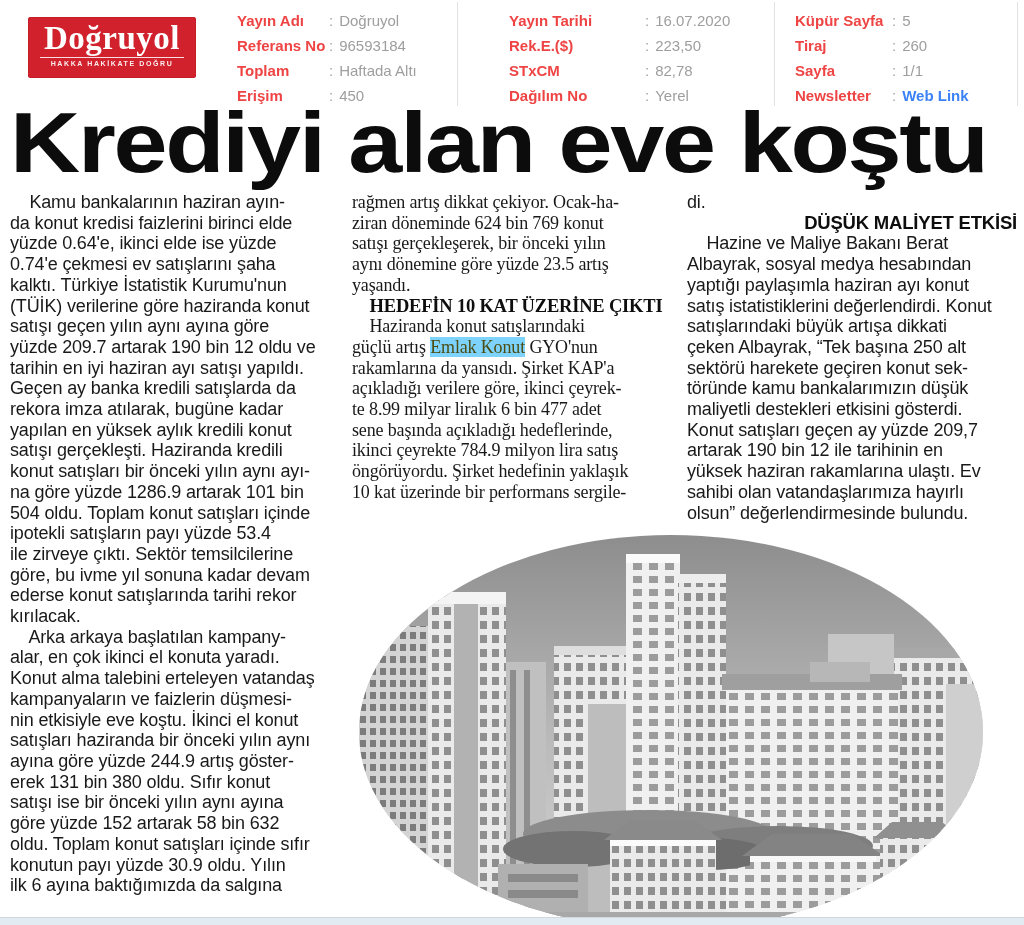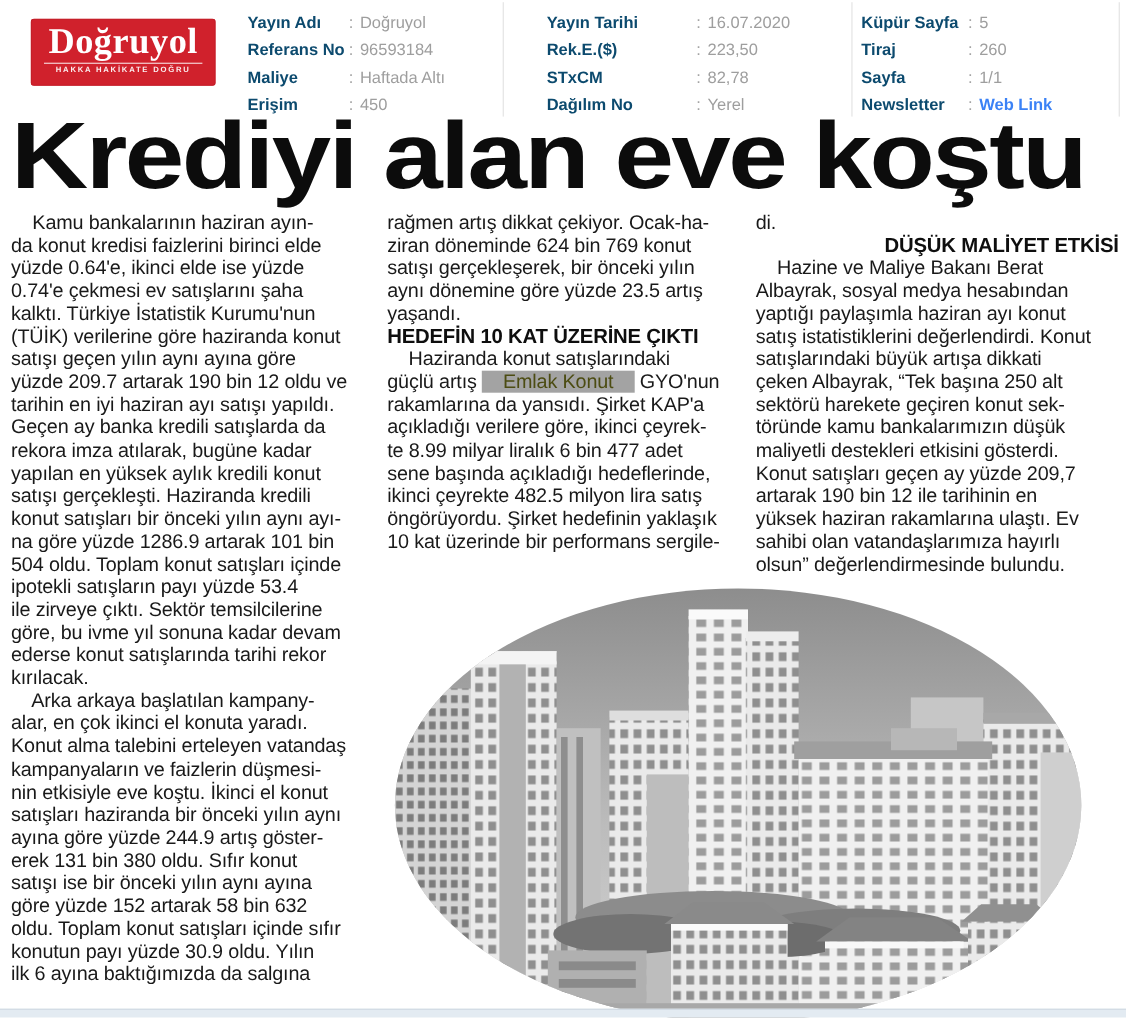--- a/index.html
+++ b/index.html
@@ -17,51 +17,51 @@
     box-shadow:0 0 0 1px #c21f29 inset;
   }
   .logo-title{
     font-family:"Liberation Serif", serif;font-weight:bold;
     font-size:33px;line-height:36px;margin-top:3px;letter-spacing:0.5px;
   }
   .logo-rule{height:1px;background:rgba(255,255,255,.85);margin:1px 12px 2px 12px;}
   .logo-tagline{font-size:7px;font-weight:bold;letter-spacing:1.6px;opacity:.92;}
   .meta-group{position:absolute;top:8px;font-size:15px;line-height:25px;}
   .meta-row{white-space:nowrap;}
-  .meta-label{display:inline-block;color:#0c4a6e;font-weight:bold;}
+  .meta-label{display:inline-block;color:#ef4444;font-weight:bold;margin-left:12px;}
   .g1 .meta-label{width:92px;}
   .g2 .meta-label{width:136px;}
   .g3 .meta-label{width:97px;}
   .meta-sep{color:#a4a4a4;padding-right:6px;}
   .meta-value{color:#9e9e9e;}
   .meta-link{color:#3b82f6;text-decoration:none;cursor:pointer;font-weight:bold;}
   
   .headline{
     position:absolute;top:102px;left:10px;width:1008px;
     font-size:86px;font-weight:bold;letter-spacing:-2px;line-height:80px;
     color:#0c0c0c;white-space:nowrap;
     transform:scaleX(1.13);transform-origin:0 50%;
   }
   
   .article{position:absolute;top:192px;left:10px;width:1006px;}
   .col{
     position:absolute;top:0;color:#191919;
     font-size:18px;line-height:20.7px;letter-spacing:-0.15px;
   }
   .col1{left:0;width:332px;}
-  .col2{left:342px;width:328px;}
+  .col2{left:342px;width:328px;font-family:Liberation Serif, serif;}
   .col3{left:677px;width:330px;}
   .lines{white-space:pre;margin:0;}
   .tl{white-space:pre;}
   .subhead{
     font-weight:bold;font-size:18.5px;line-height:20.7px;
-    text-align:left;color:#0e0e0e;letter-spacing:-0.2px;
+    text-align:center;color:#0e0e0e;letter-spacing:-0.2px;
   }
   .subhead.left{text-align:right;padding-left:22px;}
-  mark{background:#a3a3a3;color:#4c4c12;padding:0 19px;}
+  mark{background:#7dd3fc;color:#4c4c12;padding:0 0;}
   
   .photo{position:absolute;left:358px;top:534px;width:626px;height:396px;}
   .photo svg{display:block;width:100%;height:100%;}
   
   .bottom-strip{
     position:absolute;left:0;top:917px;width:1024px;height:8px;
     background:#e3ebf2;border-top:1px solid #cfd9e2;
   }
 </style>
 </head>
@@ -74,21 +74,21 @@
     <div class="logo-tagline">HAKKA HAKİKATE DOĞRU</div>
   </div>
 
   <div class="hdr-divider" style="left:457px"></div>
   <div class="hdr-divider" style="left:774px"></div>
   <div class="hdr-divider" style="left:1017px"></div>
 
   <div class="meta-group g1" style="left:225px">
     <div class="meta-row"><span class="meta-label">Yayın Adı</span><span class="meta-sep">:</span><span class="meta-value">Doğruyol</span></div>
     <div class="meta-row"><span class="meta-label">Referans No</span><span class="meta-sep">:</span><span class="meta-value">96593184</span></div>
-    <div class="meta-row"><span class="meta-label">Maliye</span><span class="meta-sep">:</span><span class="meta-value">Haftada Altı</span></div>
+    <div class="meta-row"><span class="meta-label">Toplam</span><span class="meta-sep">:</span><span class="meta-value">Haftada Altı</span></div>
     <div class="meta-row"><span class="meta-label">Erişim</span><span class="meta-sep">:</span><span class="meta-value">450</span></div>
   </div>
 
   <div class="meta-group g2" style="left:497px">
     <div class="meta-row"><span class="meta-label">Yayın Tarihi</span><span class="meta-sep">:</span><span class="meta-value">16.07.2020</span></div>
     <div class="meta-row"><span class="meta-label">Rek.E.($)</span><span class="meta-sep">:</span><span class="meta-value">223,50</span></div>
     <div class="meta-row"><span class="meta-label">STxCM</span><span class="meta-sep">:</span><span class="meta-value">82,78</span></div>
     <div class="meta-row"><span class="meta-label">Dağılım No</span><span class="meta-sep">:</span><span class="meta-value">Yerel</span></div>
   </div>
 
@@ -147,21 +147,21 @@
 satışı gerçekleşerek, bir önceki yılın
 aynı dönemine göre yüzde 23.5 artış
 yaşandı.</div>
     <div class="subhead">HEDEFİN 10 KAT ÜZERİNE ÇIKTI</div>
     <div class="tl">    Haziranda konut satışlarındaki</div>
     <div class="tl"><span>güçlü artış </span><mark>Emlak Konut</mark><span> GYO'nun</span></div>
     <div class="lines">rakamlarına da yansıdı. Şirket KAP'a
 açıkladığı verilere göre, ikinci çeyrek-
 te 8.99 milyar liralık 6 bin 477 adet</div>
     <div class="lines">sene başında açıkladığı hedeflerinde,
-ikinci çeyrekte 482.5 milyon lira satış
+ikinci çeyrekte 784.9 milyon lira satış
 öngörüyordu. Şirket hedefinin yaklaşık
 10 kat üzerinde bir performans sergile-</div>
   </div>
 
   <div class="col col3">
     <div class="tl">di.</div>
     <div class="subhead left">DÜŞÜK MALİYET ETKİSİ</div>
     <div class="lines">    Hazine ve Maliye Bakanı Berat
 Albayrak, sosyal medya hesabından
 yaptığı paylaşımla haziran ayı konut

